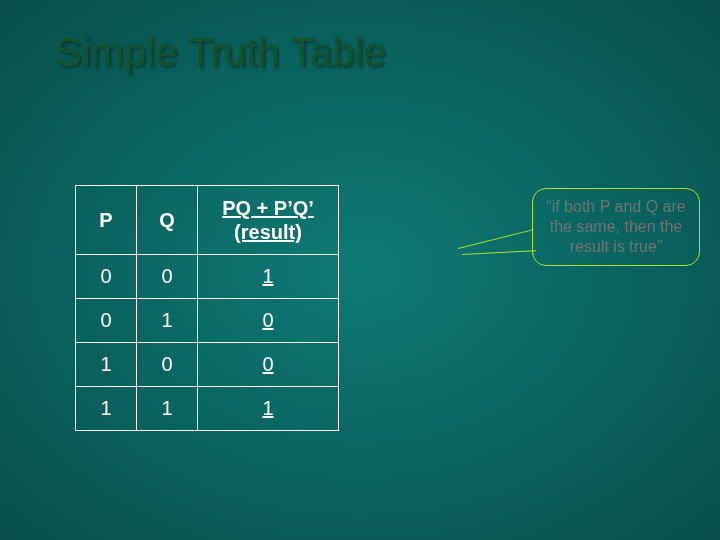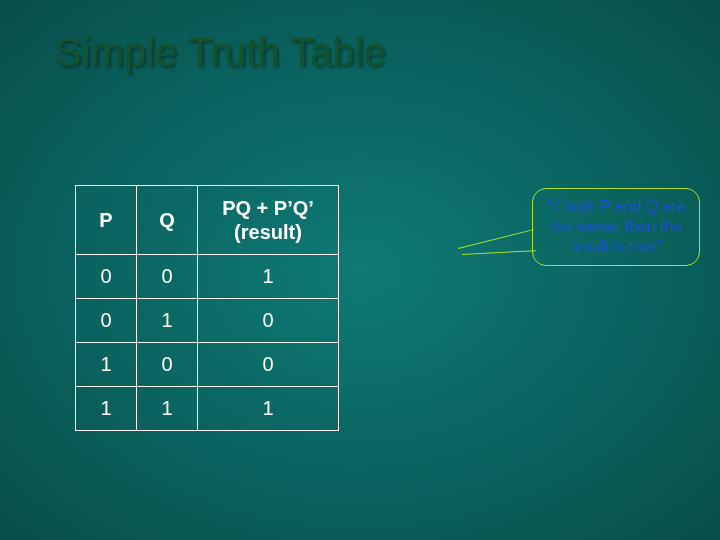--- a/index.html
+++ b/index.html
@@ -40,32 +40,32 @@
     font-size: 20px;
     padding: 10px 0;
     text-align: center;
     vertical-align: middle;
   }
   .truth-table th {
     font-weight: bold;
   }
   .col-p { width: 60px; }
   .col-q { width: 60px; }
-  .col-r { width: 140px; }
+  .col-r { width: 140px; text-decoration: underline; }
   .th-r { line-height: 1.2; padding: 6px 0; }
 
   .callout {
     position: absolute;
     top: 188px;
     left: 532px;
     width: 150px;
     border: 1.5px solid #a6e22e;
     border-radius: 14px;
     padding: 8px 8px;
-    color: #1d4ed8;
+    color: #737373;
     font-size: 16px;
     text-align: center;
     line-height: 1.25;
     background: transparent;
   }
   .callout-line {
     position: absolute;
     border-top: 1.5px solid #a6e22e;
   }
   .line1 {

